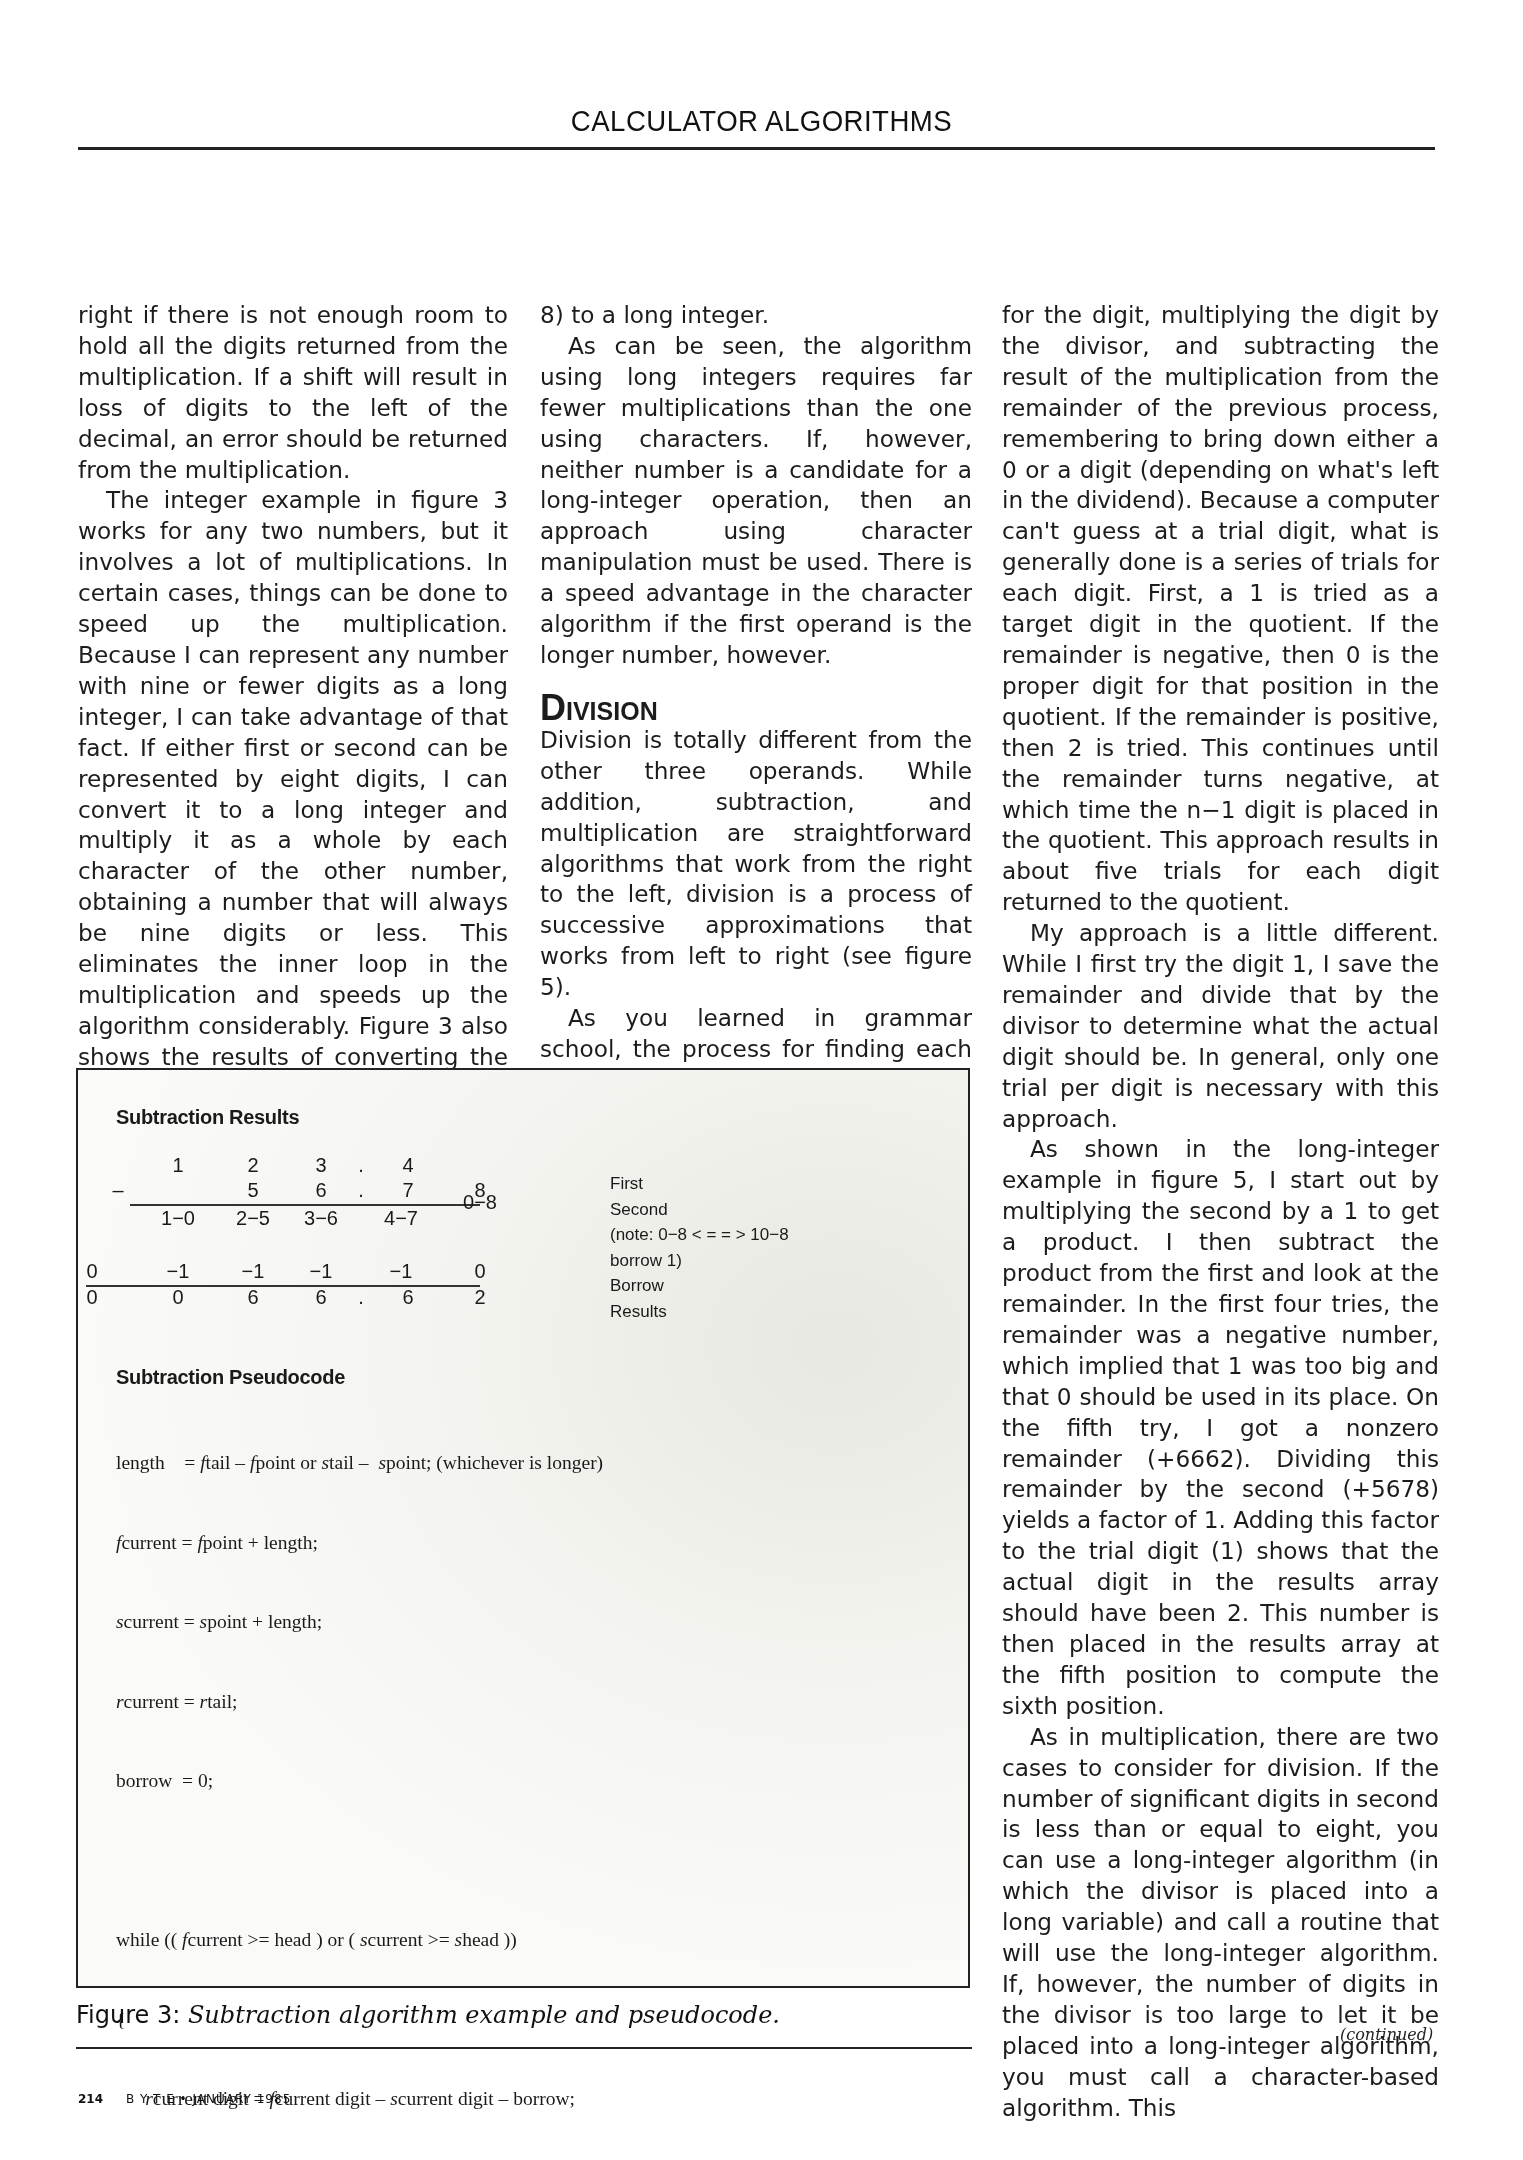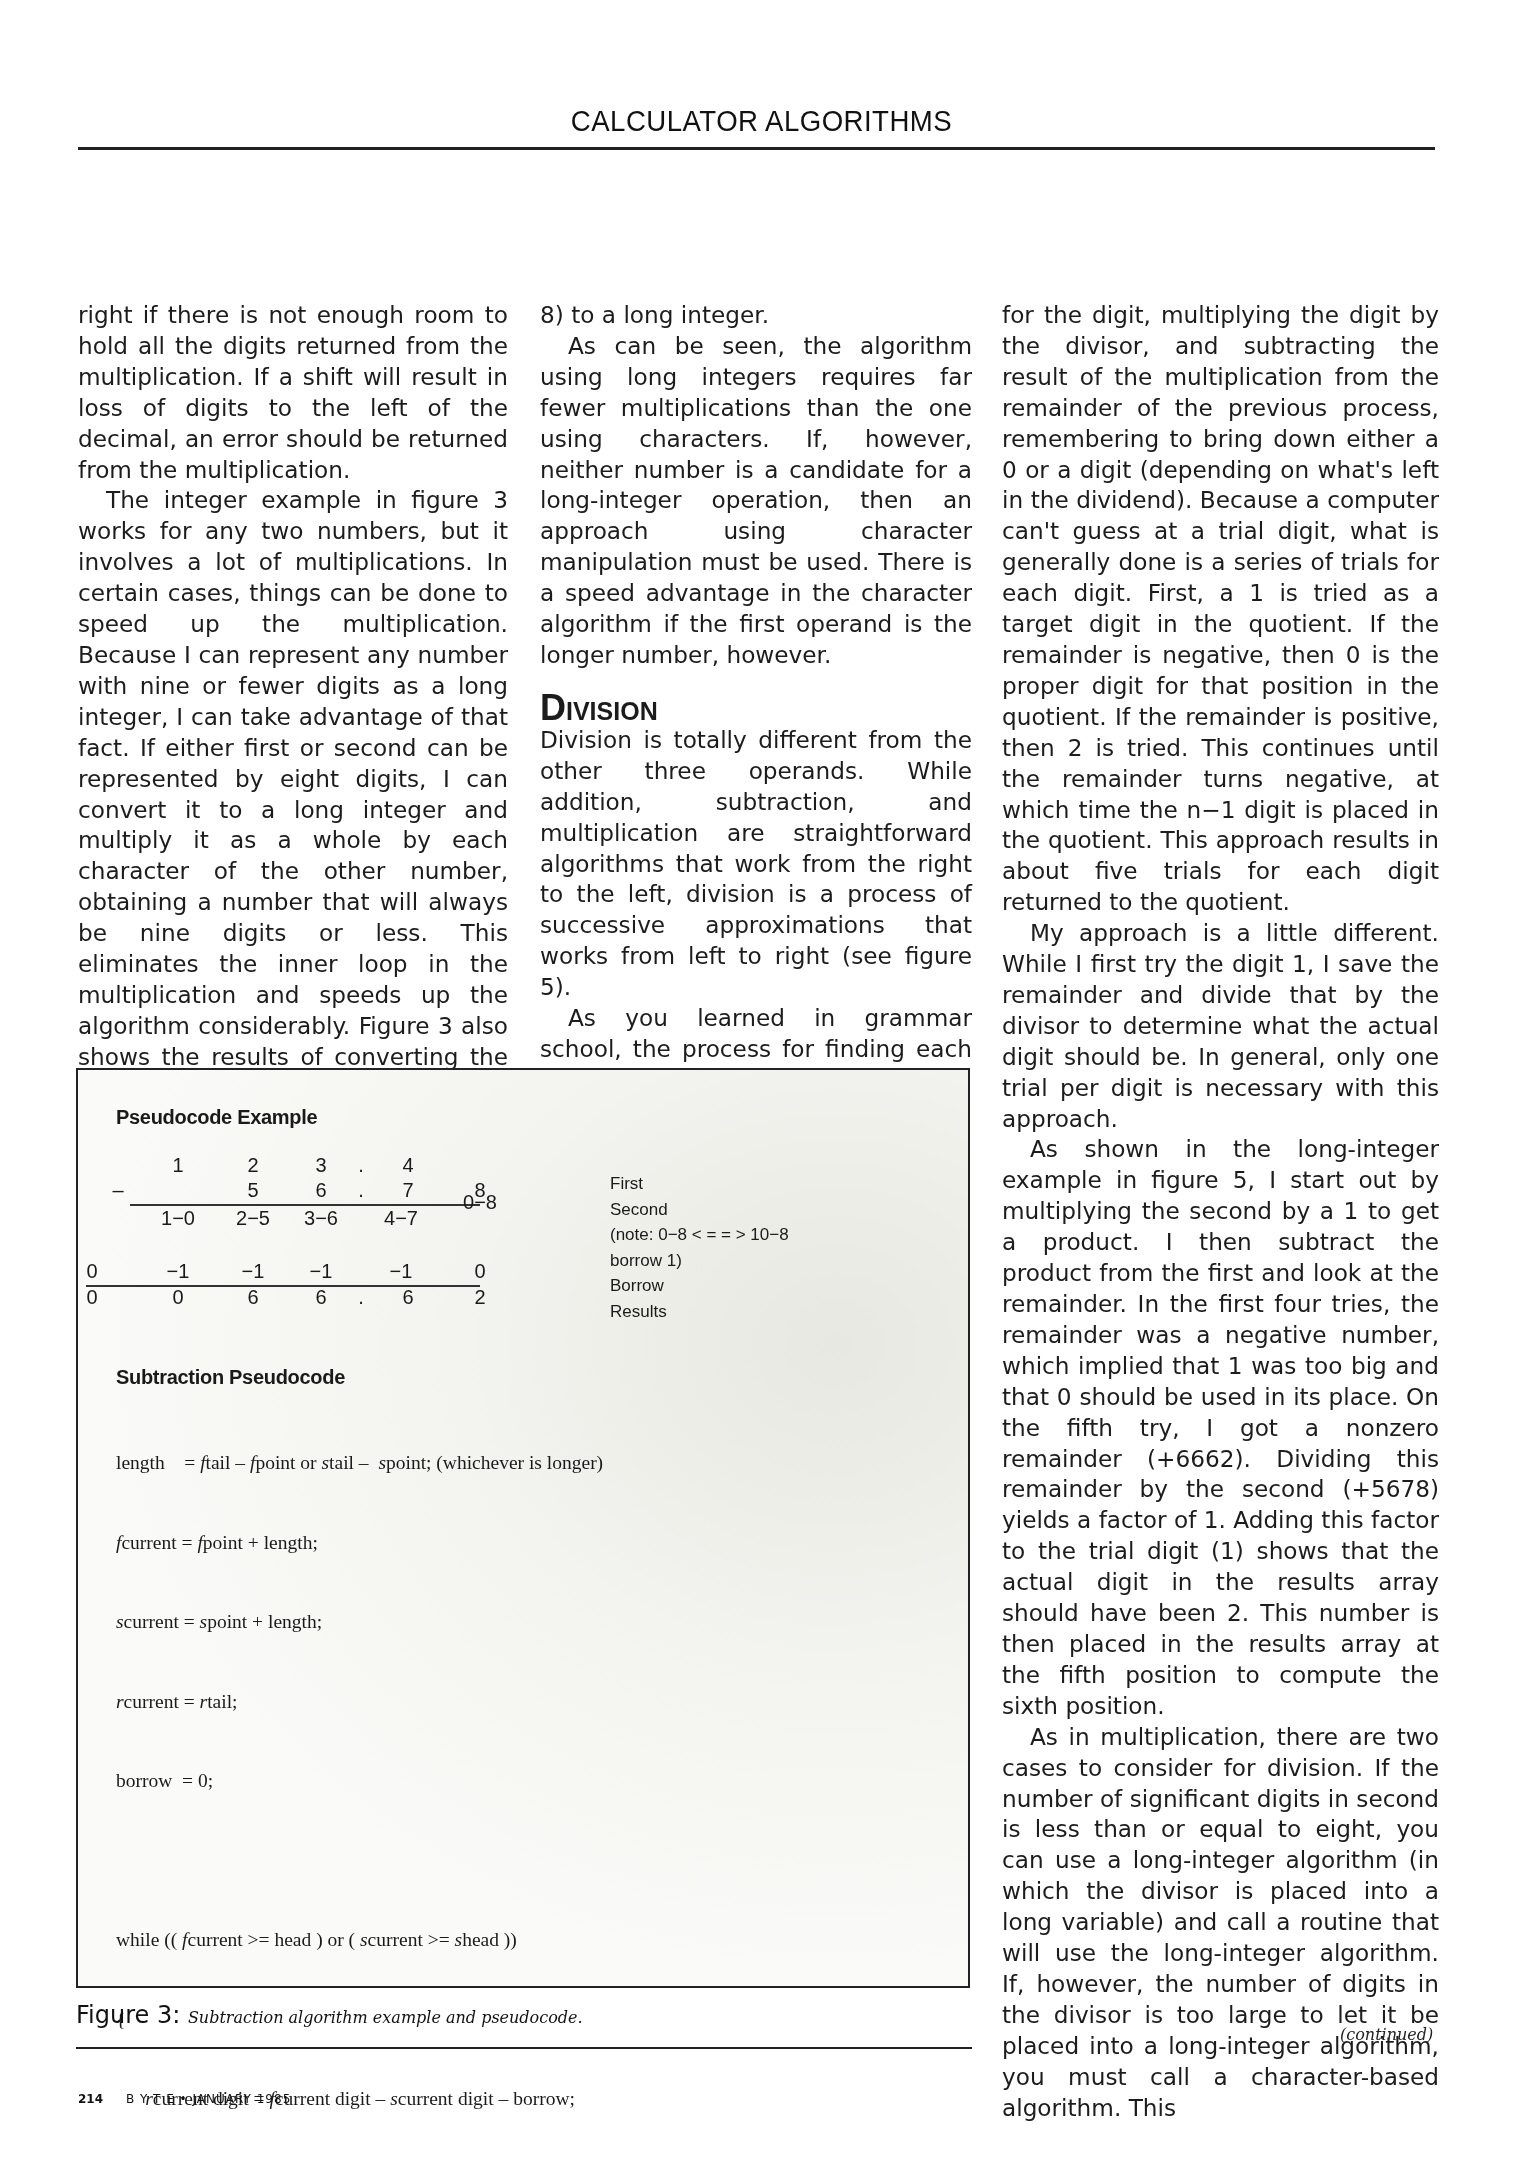--- a/index.html
+++ b/index.html
@@ -28,21 +28,21 @@
   .rule { position: absolute; height: 2px; background: #333; }
   .notes { position: absolute; left: 532px; top: 101px; font-family: "Liberation Sans", sans-serif;
          font-size: 17px; line-height: 25.5px; color: #1a1a1a; }
   .code { position: absolute; left: 38px; font-family: "Liberation Sans", sans-serif; font-size: 19.5px;
           line-height: 26.5px; color: #1a1a1a; white-space: pre; }
   .code .ln { display: block; height: 26.5px; font-family: Liberation Serif, serif; }
   .code .ln.gap { height: 26.5px; }
   .code em { font-style: italic; }
   .caption { position: absolute; left: 76px; top: 2001px; font-size: 24px; color: #111; }
   .caption .label { font-family: "DejaVu Sans", sans-serif; }
-  .caption .text { font-family: "DejaVu Serif", serif; font-style: italic; font-size: 16px; }
+  .caption .text { font-family: "DejaVu Serif", serif; font-style: italic; font-size: 24px; }
   .cap-rule { position: absolute; top: 2047px; left: 76px; width: 896px; height: 2px; background: #222; }
   .continued { position: absolute; left: 1340px; top: 2025px; font-family: "DejaVu Serif", serif;
          font-style: italic; font-size: 16px; color: #222; }
   .footer { position: absolute; top: 2092px; left: 78px; font-size: 12px; color: #111;
          font-family: "DejaVu Sans", sans-serif; letter-spacing: 1px; }
   .footer .pg { font-weight: bold; margin-right: 18px; letter-spacing: 0; }
 </style>
 </head>
 <body>
 
@@ -64,21 +64,21 @@
 
 <div class="col col3">
   <p>for the digit, multiplying the digit by the divisor, and subtracting the result of the multiplication from the remainder of the previous process, remembering to bring down either a 0 or a digit (depending on what's left in the dividend). Because a computer can't guess at a trial digit, what is generally done is a series of trials for each digit. First, a 1 is tried as a target digit in the quotient. If the remainder is negative, then 0 is the proper digit for that position in the quotient. If the remainder is positive, then 2 is tried. This continues until the remainder turns negative, at which time the n−1 digit is placed in the quotient. This approach results in about five trials for each digit returned to the quotient.</p>
   <p class="indent">My approach is a little different. While I first try the digit 1, I save the remainder and divide that by the divisor to determine what the actual digit should be. In general, only one trial per digit is necessary with this approach.</p>
   <p class="indent">As shown in the long-integer example in figure 5, I start out by multiplying the second by a 1 to get a product. I then subtract the product from the first and look at the remainder. In the first four tries, the remainder was a negative number, which implied that 1 was too big and that 0 should be used in its place. On the fifth try, I got a nonzero remainder (+6662). Dividing this remainder by the second (+5678) yields a factor of 1. Adding this factor to the trial digit (1) shows that the actual digit in the results array should have been 2. This number is then placed in the results array at the fifth position to compute the sixth position.</p>
   <p class="indent">As in multiplication, there are two cases to consider for division. If the number of significant digits in second is less than or equal to eight, you can use a long-integer algorithm (in which the divisor is placed into a long variable) and call a routine that will use the long-integer algorithm. If, however, the number of digits in the divisor is too large to let it be placed into a long-integer algorithm, you must call a character-based algorithm. This</p>
 </div>
 <div class="continued">(continued)</div>
 
 <div class="figure-box">
-  <div class="fig-title" style="left:38px; top:36px;">Pseudocode Example</div>
+  <div class="fig-title" style="left:38px; top:36px;">Subtraction Results</div>
 
   <div class="grid" style="left:0; top:0; width:540px; height:260px;">
 
     <span class="cell" style="left:70px; top:84px;">1</span>
     <span class="cell" style="left:145px; top:84px;">2</span>
     <span class="cell" style="left:213px; top:84px;">3</span>
     <span class="cell" style="left:253px; top:84px;">.</span>
     <span class="cell" style="left:300px; top:84px;">4</span>
 
     <span class="cell" style="left:10px; top:109px;">–</span>

